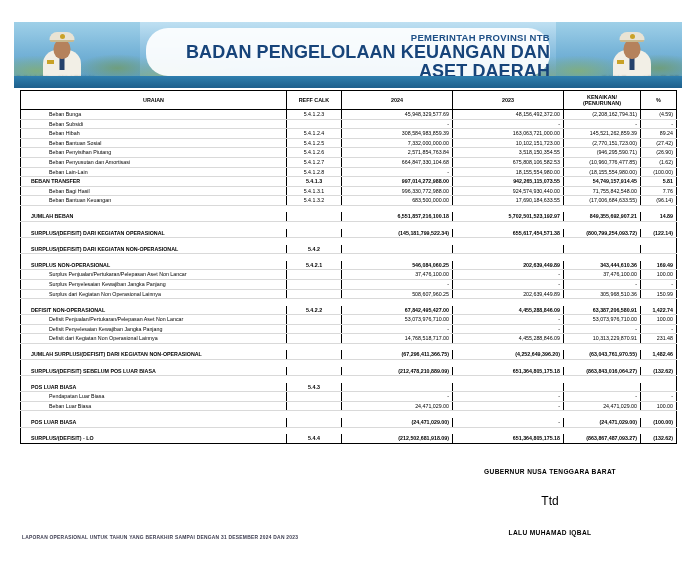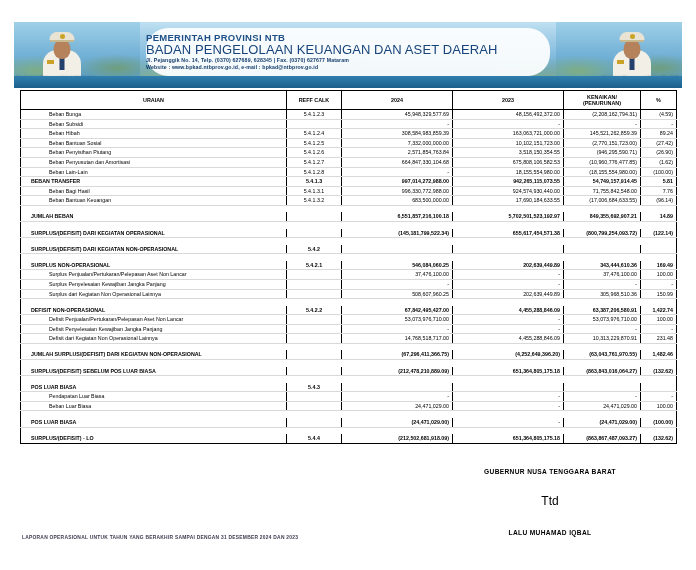--- a/index.html
+++ b/index.html
@@ -38,30 +38,30 @@
   .kop-bottom-bar {
     position: absolute; left: 0; bottom: 0; width: 100%; height: 12px;
     background: linear-gradient(180deg, #2f7fae 0%, #1d5f8c 100%);
   }
   .kop-white {
     position: absolute;
     left: 132px; top: 6px;
     width: 404px; height: 48px;
     background: rgba(255,255,255,0.92);
     border-radius: 22px;
-    text-align: left;
+    text-align: right;
   }
   .kop-l1 {
     margin-top: 4px;
     font-size: 9.5px; font-weight: 700; letter-spacing: .3px;
     color: #1d4f86;
     font-family: "Liberation Sans", sans-serif;
   }
   .kop-l2 {
-    font-size: 13px; font-weight: 400; letter-spacing: .1px;
+    font-size: 18px; font-weight: 700; letter-spacing: .1px;
     color: #17447a; line-height: 1.05;
     font-family: "Liberation Sans", sans-serif;
   }
   .kop-l3, .kop-l4 {
     font-size: 5.2px; font-weight: 700; color: #143c6b;
     line-height: 1.5; letter-spacing: .15px;
   }
 
   
   .photo {

